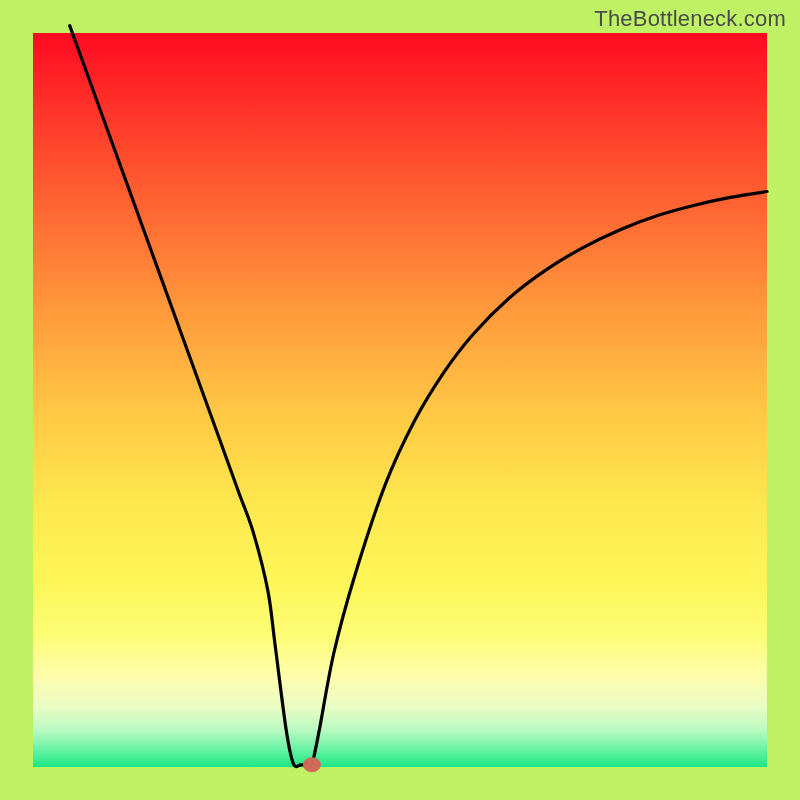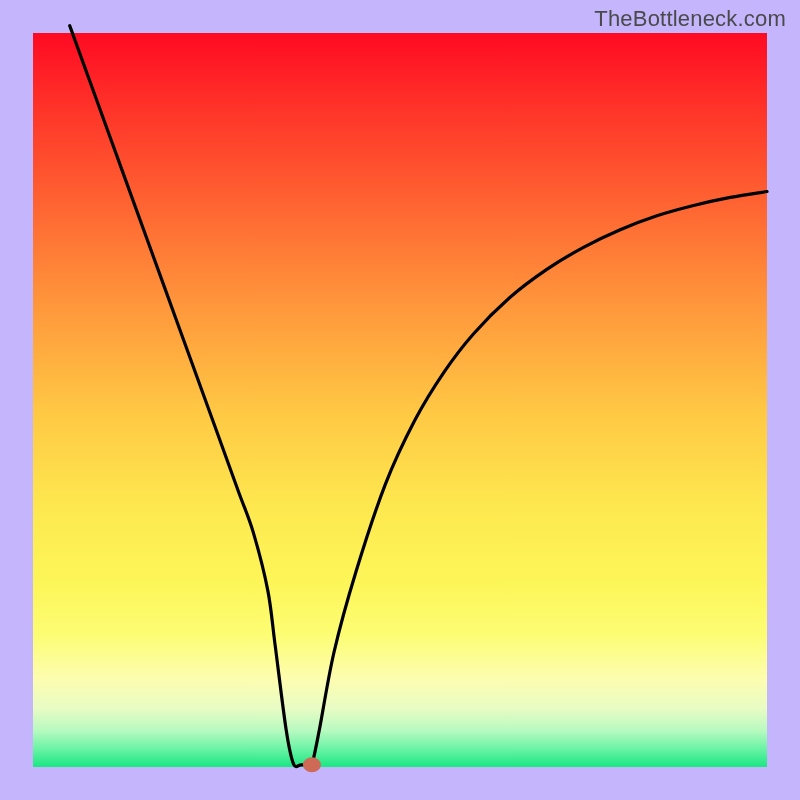--- a/index.html
+++ b/index.html
@@ -10,21 +10,21 @@
     background: #000;
     overflow: hidden;
     font-family: Arial, Helvetica, sans-serif;
   }
   .frame {
     position: absolute;
     left: 0;
     top: 0;
     width: 800px;
     height: 800px;
-    background: #c4b5fd;
+    background: #bef264;
   }
   .plot {
     position: absolute;
     left: 33px;
     top: 33px;
     width: 734px;
     height: 734px;
     background: linear-gradient(to bottom,
       #ff0a22 0%,
       #ff3a2a 12%,

